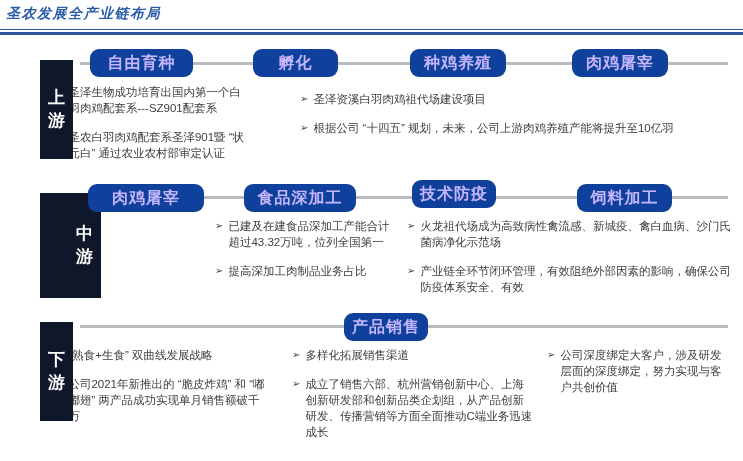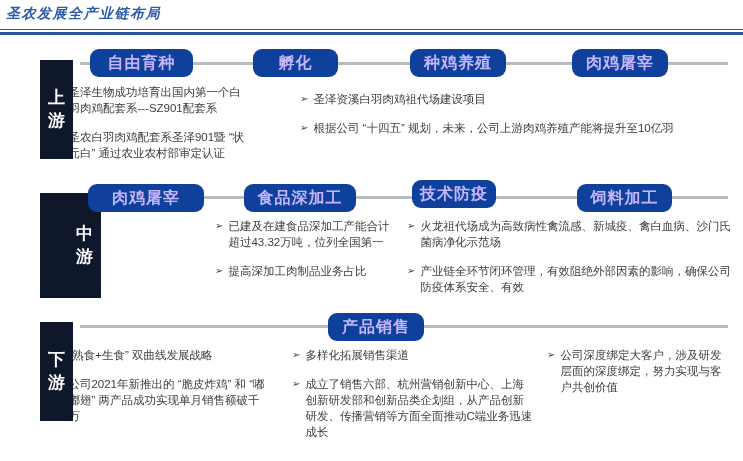--- a/index.html
+++ b/index.html
@@ -35,21 +35,21 @@
   .s2b1{left:88px;top:184px;width:116px;}
   .s2b2{left:244px;top:184px;width:112px;}
   .s2b3{left:412px;top:180px;width:84px;}
   .s2b4{left:577px;top:184px;width:95px;}
   .s2c1{left:57px;top:218px;width:168px;}
   .s2c2{left:215px;top:218px;width:180px;}
   .s2c3{left:407px;top:218px;width:324px;}
   
   .s3bar{left:40px;top:322px;height:99px;}
   .s3line{left:80px;top:325px;width:648px;}
-  .s3b1{left:328px;top:313px;width:96px;}
+  .s3b1{left:344px;top:313px;width:84px;}
   .s3c1{left:55px;top:347px;width:212px;}
   .s3c2{left:292px;top:347px;width:242px;}
   .s3c3{left:547px;top:347px;width:182px;}
 </style>
 </head>
 <body>
 
 <div class="page">
 
   <div class="title">圣农发展全产业链布局</div>

